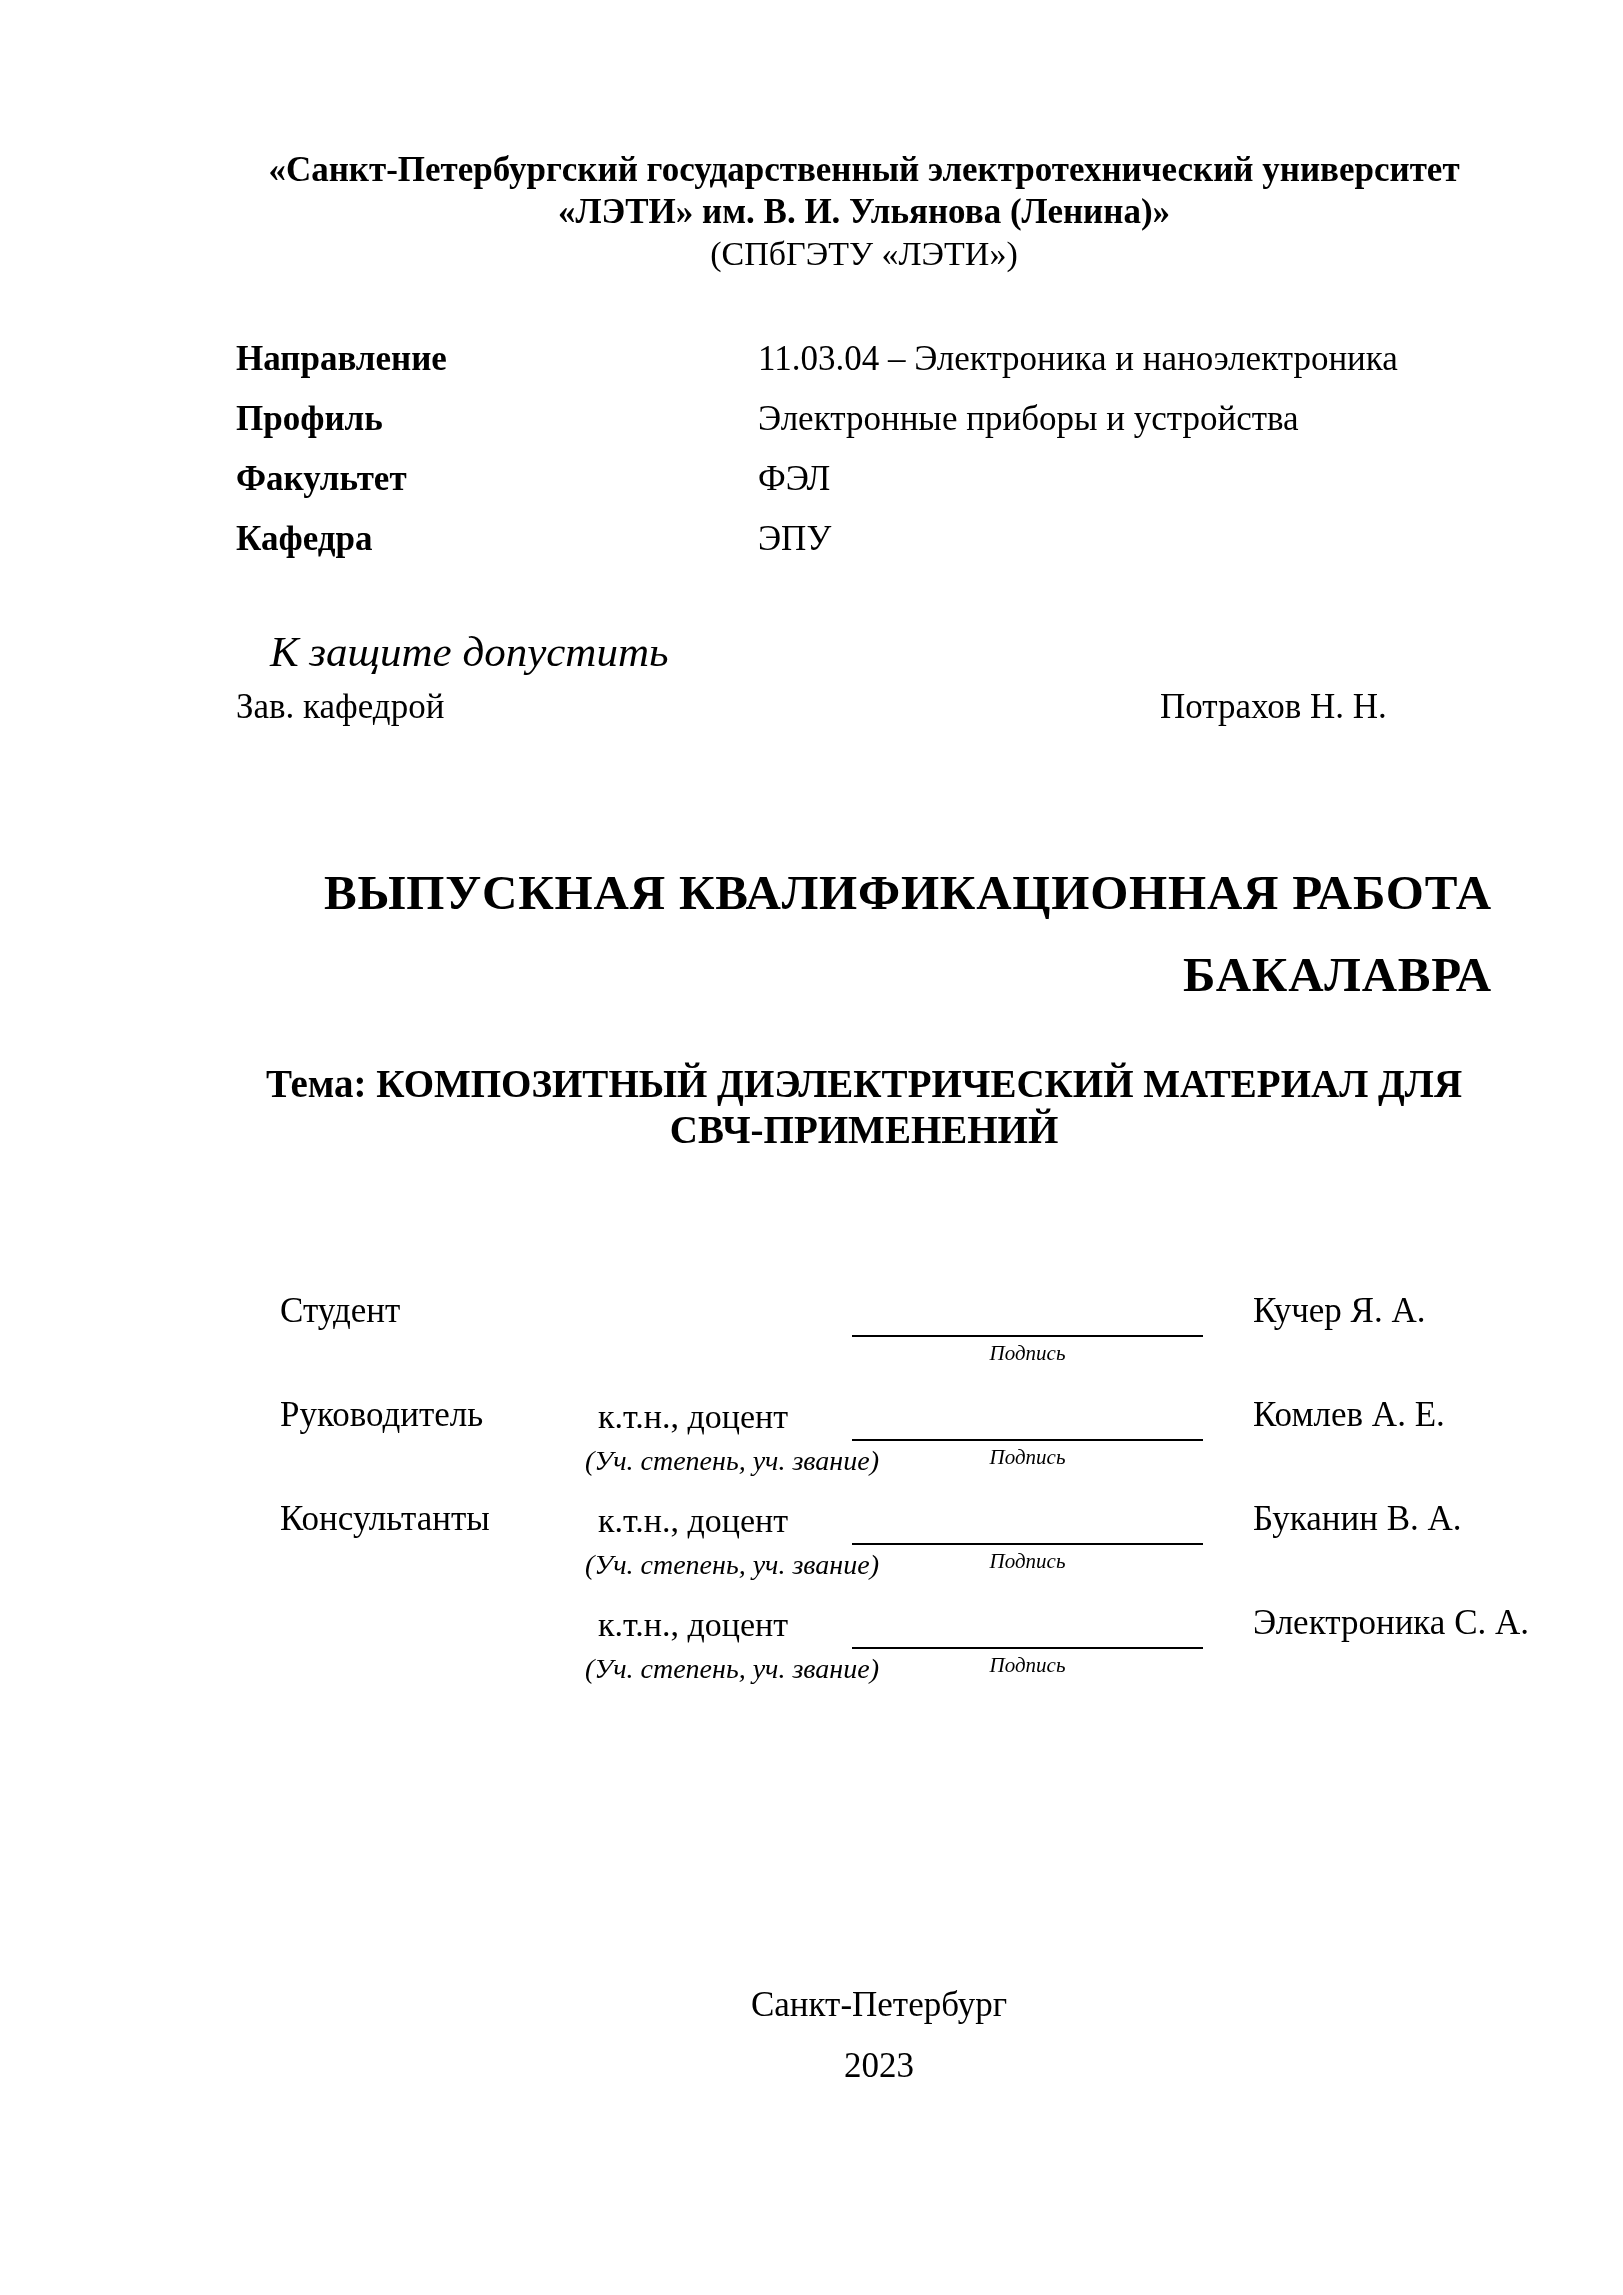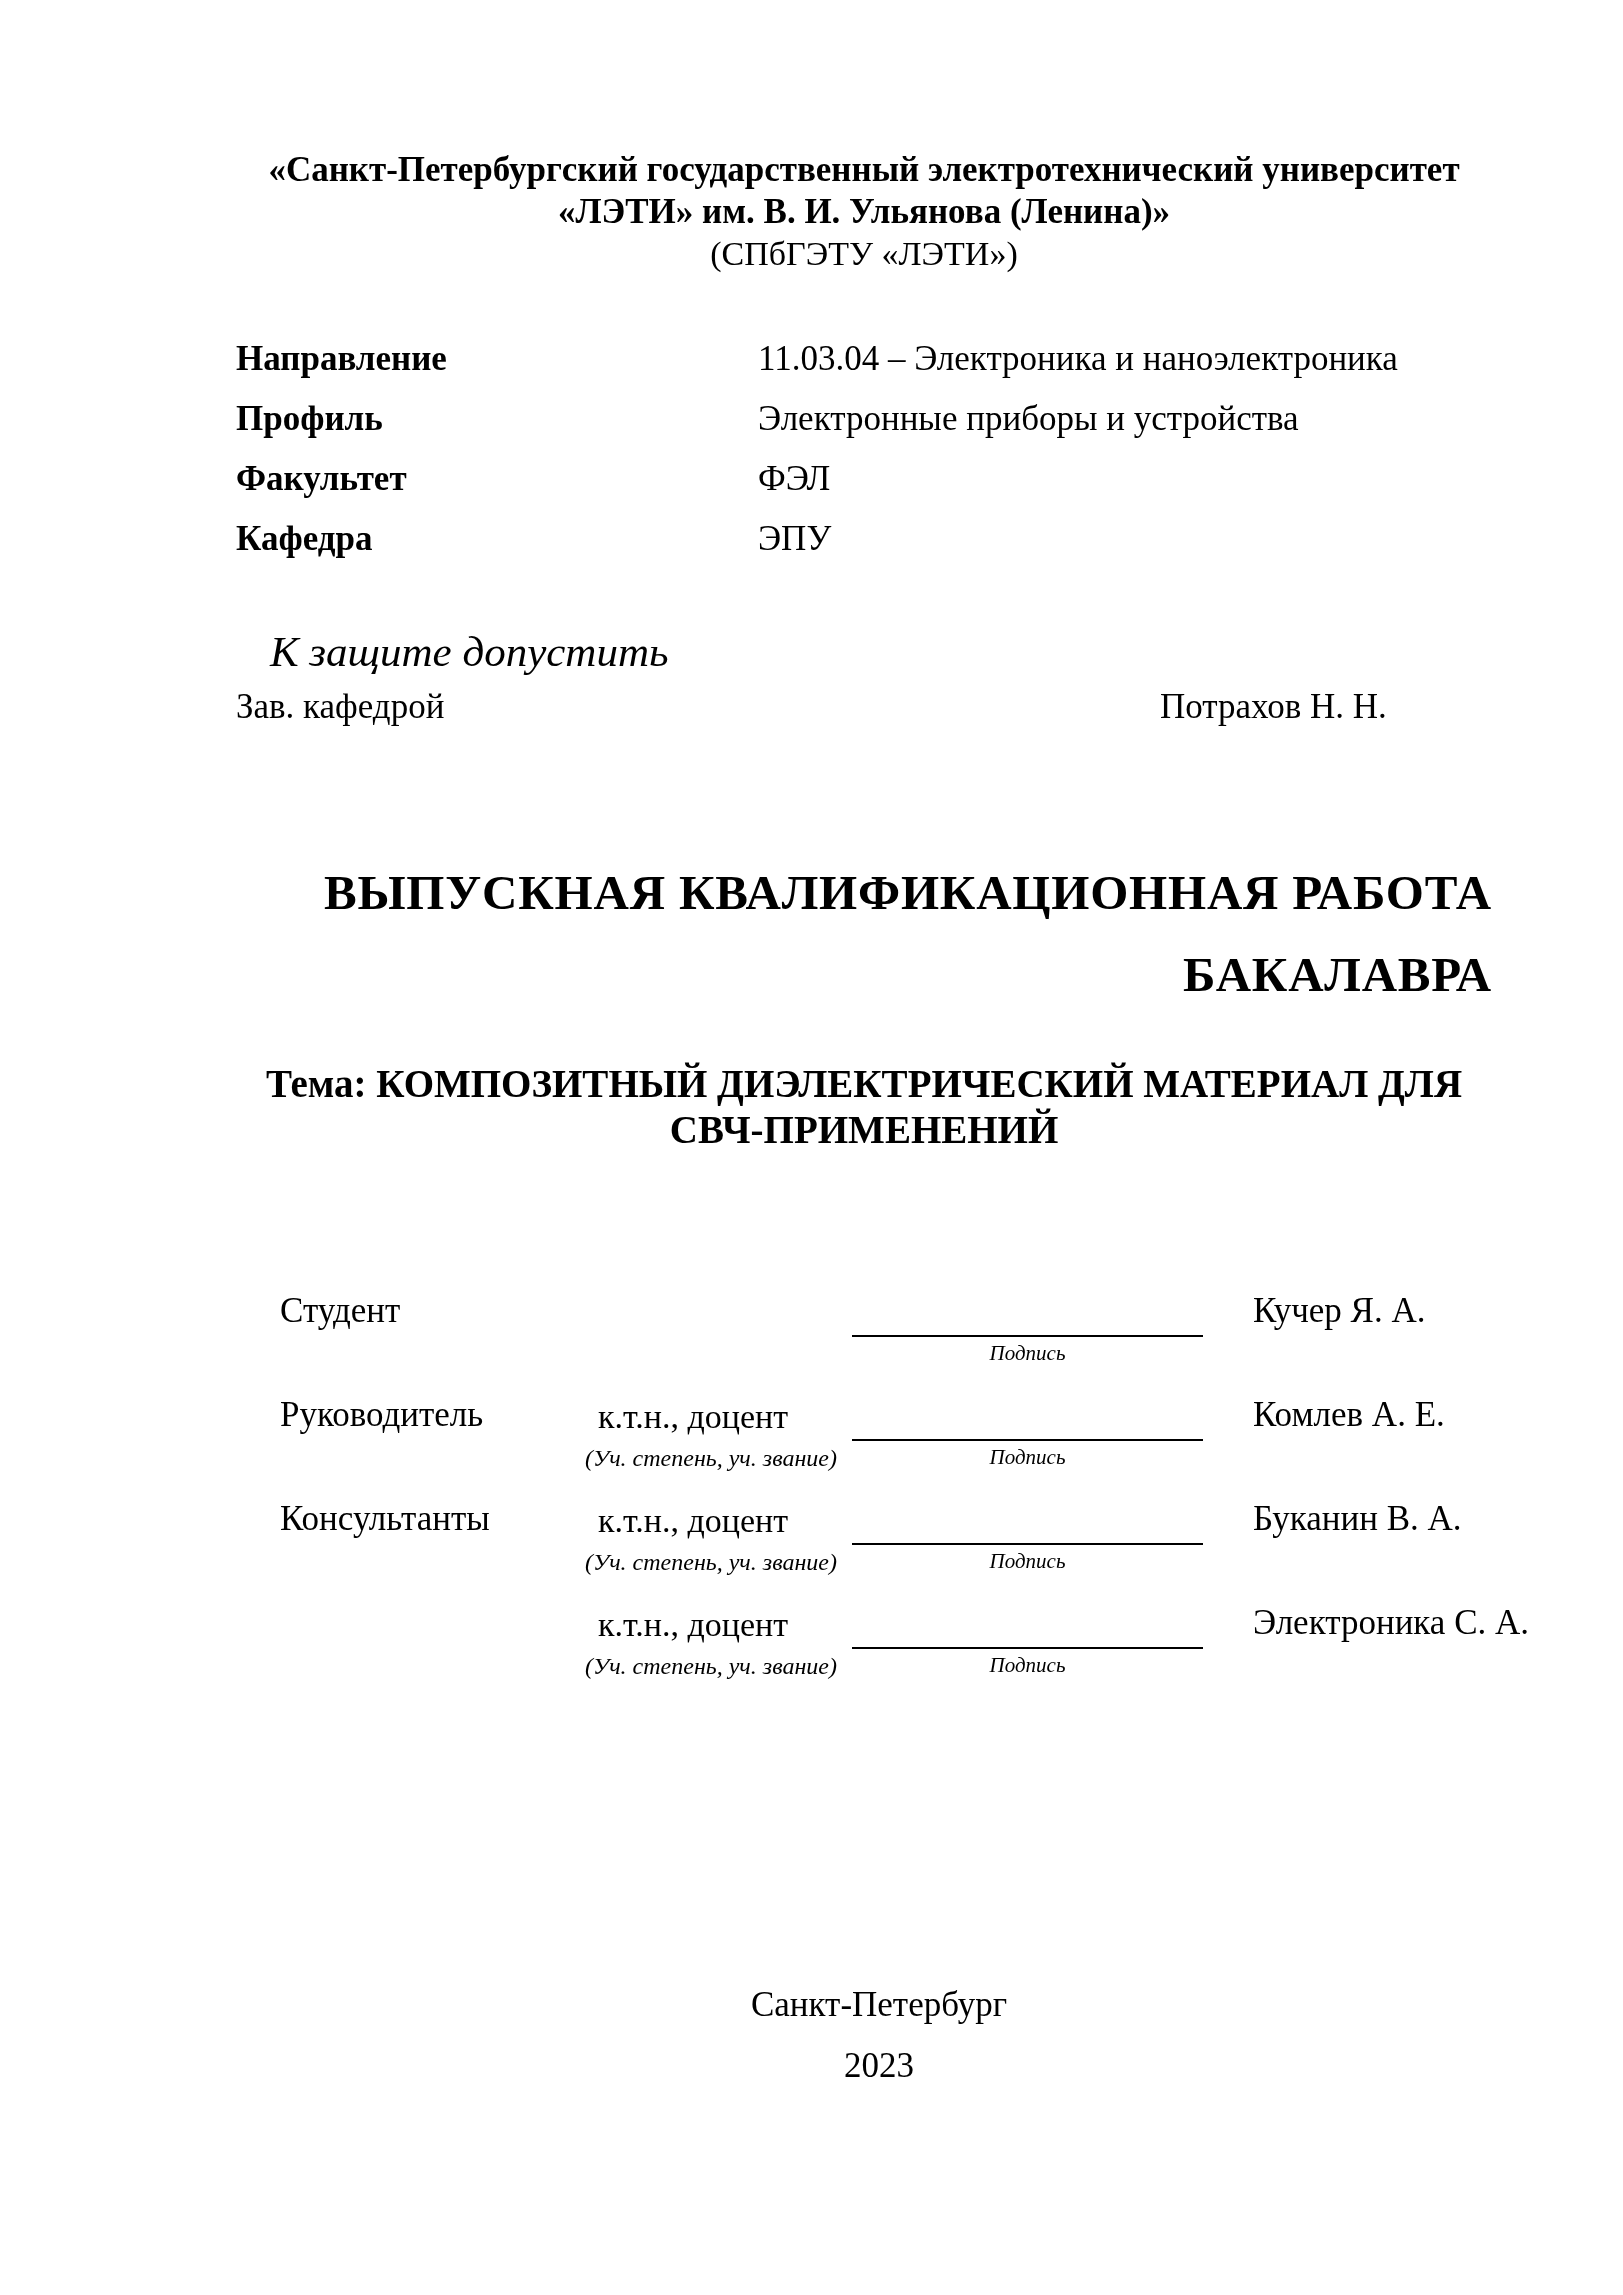--- a/index.html
+++ b/index.html
@@ -43,21 +43,21 @@
     left:236px; top:1061px; width:1256px;
     text-align:center; font-weight:bold;
     font-size:39px; line-height:46px;
   }
 
   
   .signatures { left:236px; top:1291px; width:1388px;margin-left:44px; }
   .sig-row { position:relative; height:104px; font-size:35px; }
   .sig-role   { position:absolute; left:0;      top:0;  line-height:39px; }
   .sig-degree { position:absolute; left:318px;  top:1.6px; font-size:34px; line-height:39px; white-space:nowrap; }
-  .sig-note   { position:absolute; left:305px;  top:50px; font-size:24px; font-style:italic; white-space:nowrap; }
+  .sig-note   { position:absolute; left:305px;  top:50px; font-size:28px; font-style:italic; white-space:nowrap; }
   .sig-line   { position:absolute; left:572px;  top:0;  width:351px; height:46px; border-bottom:2.4px solid #000; }
   .sig-caption{ position:absolute; left:572px;  top:50px; width:351px; text-align:center; font-size:21px; font-style:italic; }
   .sig-name   { position:absolute; left:973px; top:0;  line-height:39px; white-space:nowrap; }
 
   
   .footer {
     left:251px; top:1974px; width:1256px;
     text-align:center; font-size:35px; line-height:61px;
   }
 </style>

